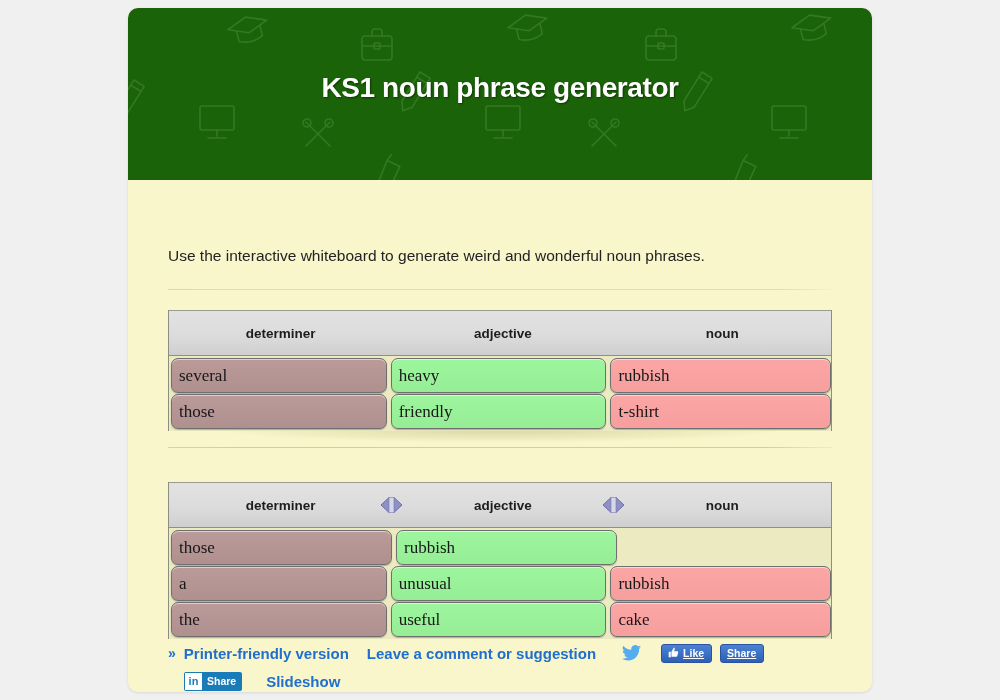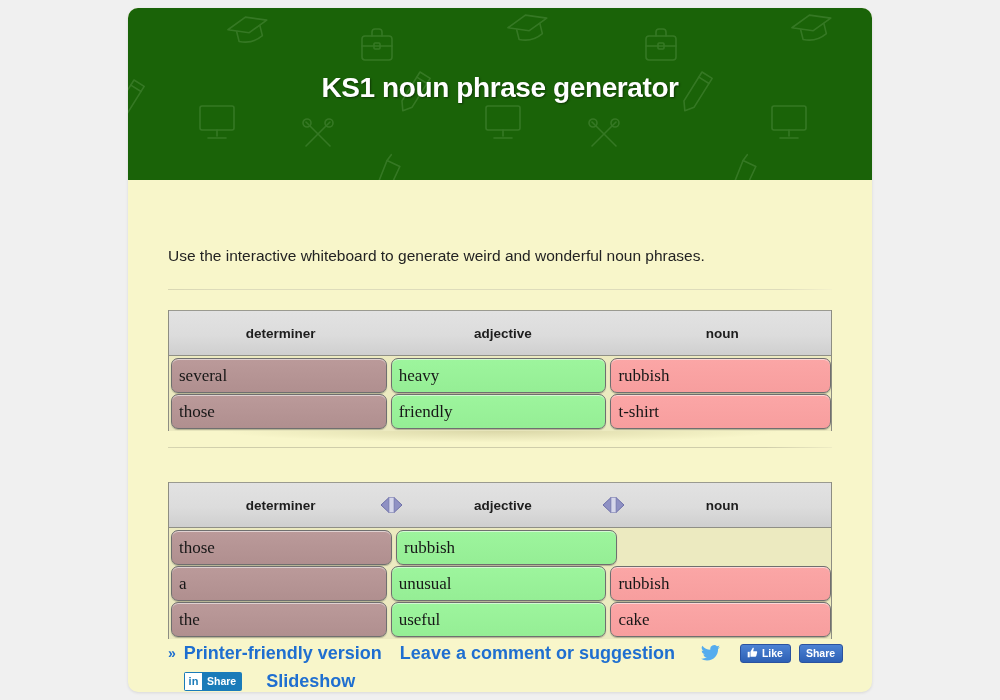--- a/index.html
+++ b/index.html
@@ -138,40 +138,41 @@
 
   
   #footer {
     position: relative;
     margin-top: 2px;
     font-family: "Liberation Sans", sans-serif;
   }
   .flink {
     color: #1f6fd0;
     font-weight: bold;
-    font-size: 18px;
+    font-size: 15px;
     text-decoration: none;
     cursor: pointer;
     white-space: nowrap;
   }
   .chev { color: #1f6fd0; font-weight: bold; font-size: 14px; }
 
   .fb-btn {
     display: inline-flex;
     align-items: center;
     gap: 4px;
     background: linear-gradient(to bottom,#4c82d3,#2d60b5);
     border: 1px solid #2a52a0;
     border-radius: 3px;
     color: #fff;
     font-size: 10.5px;
     font-weight: bold;
     padding: 2px 7px 3px 6px;
     height: 19px;
     cursor: pointer;
+    text-decoration: underline;
   }
   .li-btn {
     display: inline-flex;
     align-items: center;
     background: #1a7bb9;
     border-radius: 2px;
     height: 19px;
     overflow: hidden;
     cursor: pointer;
   }

